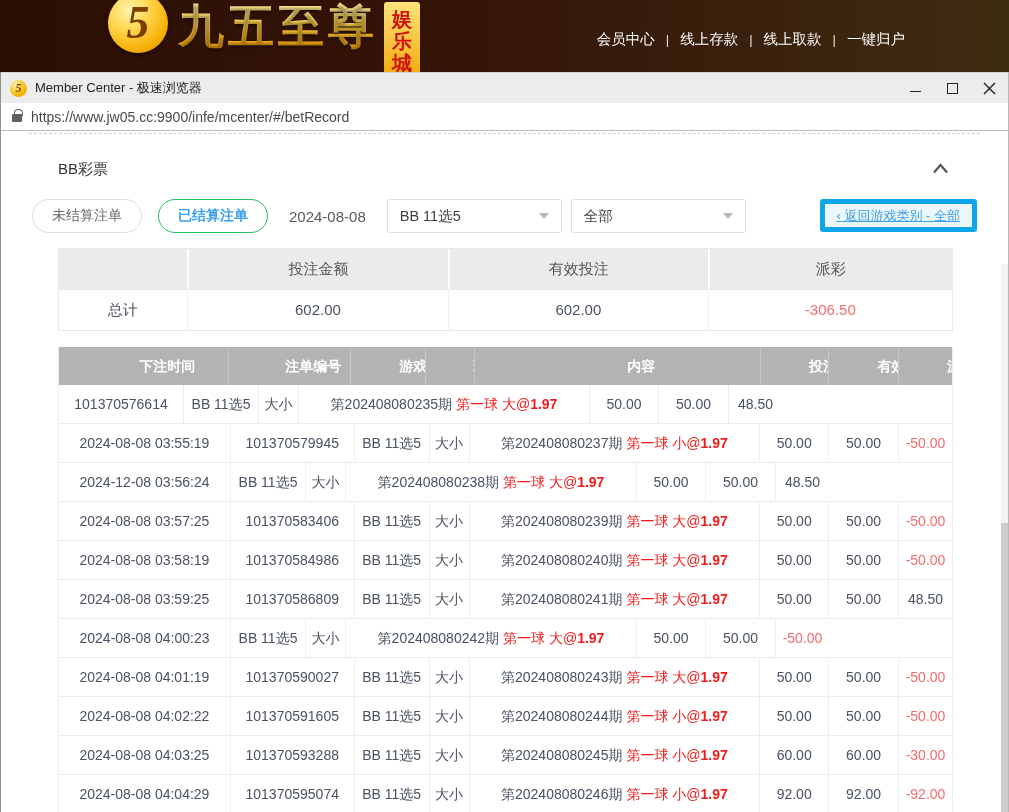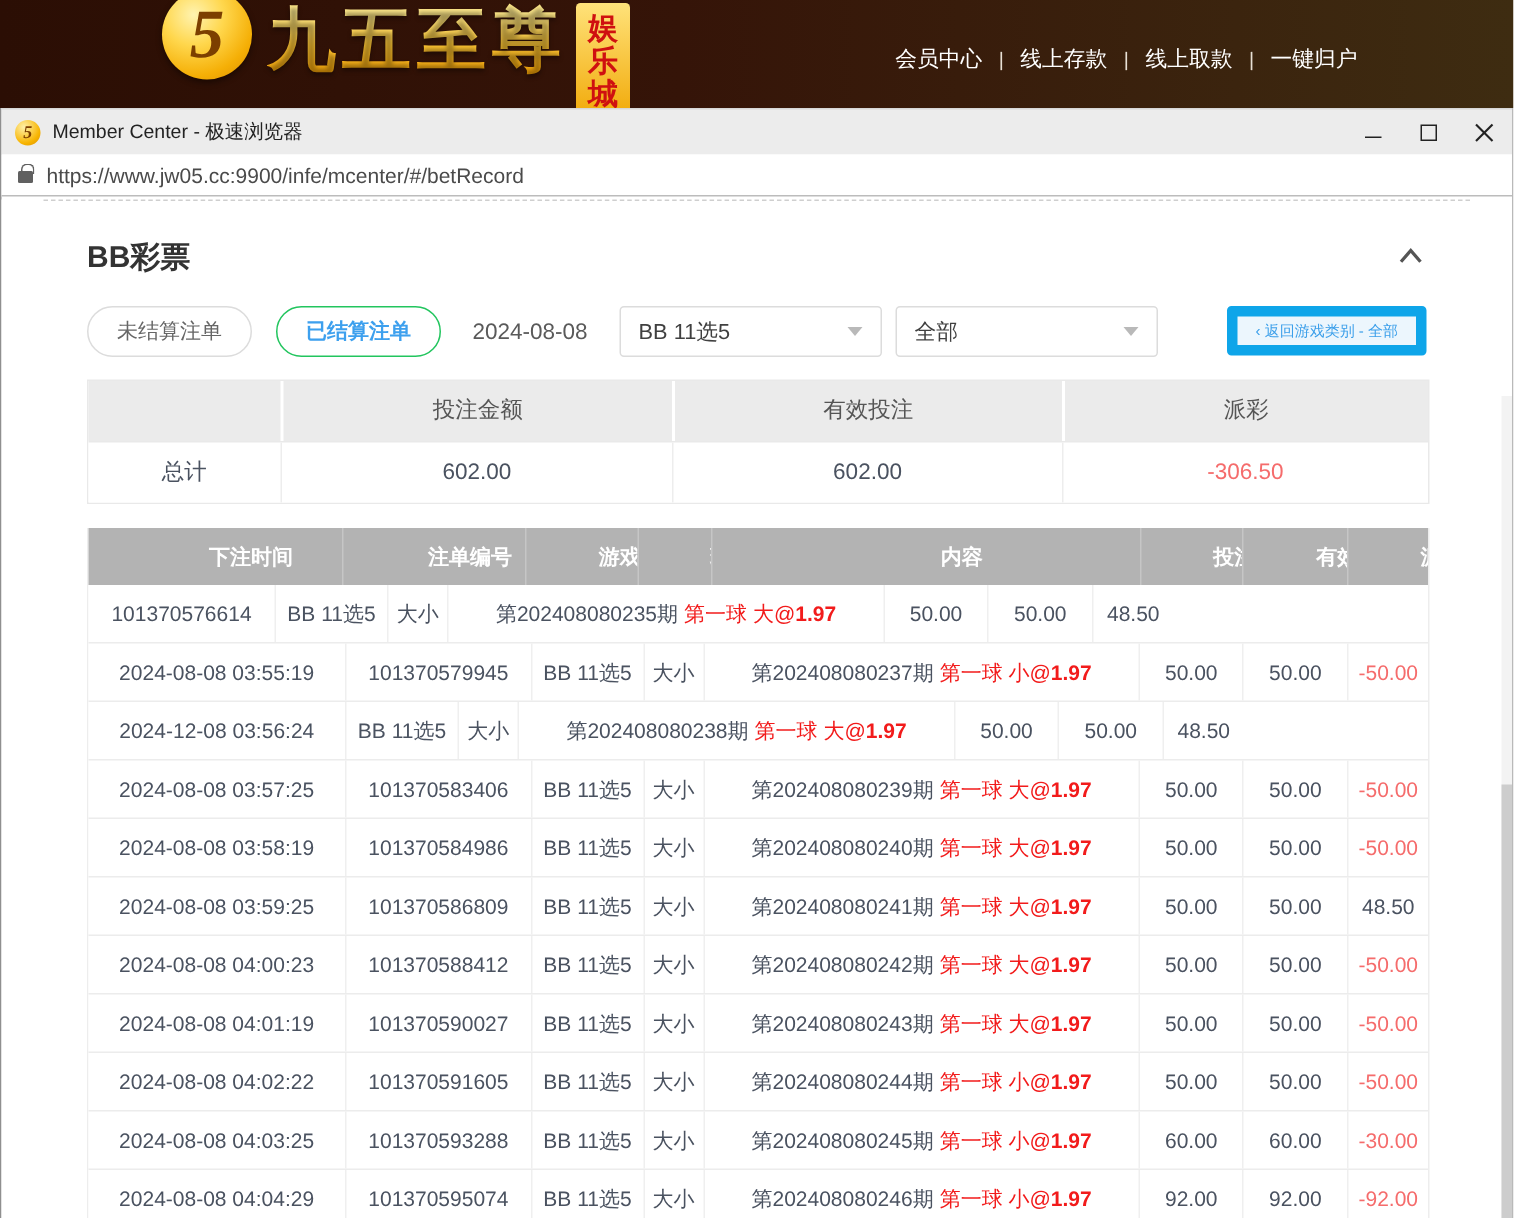--- a/index.html
+++ b/index.html
@@ -68,46 +68,46 @@
     content:""; position:absolute; left:1.5px; top:-5px; width:7px; height:6px;
     border:1.6px solid #606060; border-bottom:none; border-radius:4px 4px 0 0;
   }
   .url-text { font-size:14px; color:#4a4a4a; margin-left:9px; }
 
   
   .content { position:relative; height:681px; background:#fff; }
   .dashed { margin:2px 28px 0 28px; border-top:1px dashed #cfcfcf; }
 
   .panel-head { margin:24px 57px 0; display:flex; align-items:center; justify-content:space-between; }
-  .panel-title { font-size:20px; font-weight:bold; color:#333; }
+  .panel-title { font-size:15px; font-weight:normal; color:#333; }
   .collapse-btn { cursor:pointer; padding:2px; }
 
-  .filters { margin:19px 57px 0; display:flex; align-items:center; position:relative; height:34px; }
+  .filters { margin:19px 31px 0; display:flex; align-items:center; position:relative; height:34px; }
   .pill {
     height:34px; padding:0 19px; border-radius:17px; background:#fff;
     font-size:14px; display:flex; align-items:center; cursor:pointer;
   }
   .pill.inactive { border:1px solid #dcdcdc; color:#666; }
   .pill.active { border:1px solid #22c55e; color:#3da0ee; font-weight:bold; margin-left:16px; }
   .date-text { font-size:15px; color:#5a5a5a; margin:0 21px; cursor:pointer; }
   .select {
     width:175px; height:34px; border:1px solid #dcdcdc; border-radius:3px; background:#fff;
     display:flex; align-items:center; padding:0 12px; font-size:14.5px; color:#404040;
     cursor:pointer; position:relative;
   }
   .select + .select { margin-left:9px; }
   .caret {
     margin-left:auto; width:0; height:0;
     border-left:5px solid transparent; border-right:5px solid transparent;
     border-top:6px solid #b9b9b9;
   }
   .back-btn {
     position:absolute; right:0; top:0; height:33px; padding:0 12px;
-    background:#ecf6fd; border:7px solid #0ea5e9; border-radius:3px;
-    color:#3b9fea; font-size:10px; display:flex; align-items:center; cursor:pointer;
+    background:#ecf6fd; border:5px solid #0ea5e9; border-radius:3px;
+    color:#3b9fea; font-size:13px; display:flex; align-items:center; cursor:pointer;text-decoration:underline;
   }
 
   
   .summary { margin:15px 57px 0; width:895px; border:1px solid #e9e9e9; font-size:15px; }
   .sum-row { display:flex; }
   .sum-row.head { background:#ebebeb; color:#555; }
   .sum-row.body { background:#fff; color:#4a5260; border-top:1px solid #e9e9e9; }
   .sum-cell { height:40px; line-height:40px; text-align:center; }
   .sum-row.head .sum-cell + .sum-cell { border-left:2px solid #fff; }
   .sum-row.body .sum-cell + .sum-cell { border-left:1px solid #ededed; }
@@ -302,21 +302,20 @@
     <div class="cell c4">大小</div>
     <div class="cell c5">
       <span>第202408080241期</span><span class="pick-red">第一球 大@</span><span class="odds-red">1.97</span>
     </div>
     <div class="cell c6">50.00</div>
     <div class="cell c7">50.00</div>
     <div class="cell c8">48.50</div>
   </div>
           <div class="t-row">
     <div class="cell c1">2024-08-08 04:00:23</div>
-    <div class="cell c2">101370588412</div>
     <div class="cell c3">BB 11选5</div>
     <div class="cell c4">大小</div>
     <div class="cell c5">
       <span>第202408080242期</span><span class="pick-red">第一球 大@</span><span class="odds-red">1.97</span>
     </div>
     <div class="cell c6">50.00</div>
     <div class="cell c7">50.00</div>
     <div class="cell c8 neg">-50.00</div>
   </div>
           <div class="t-row">

